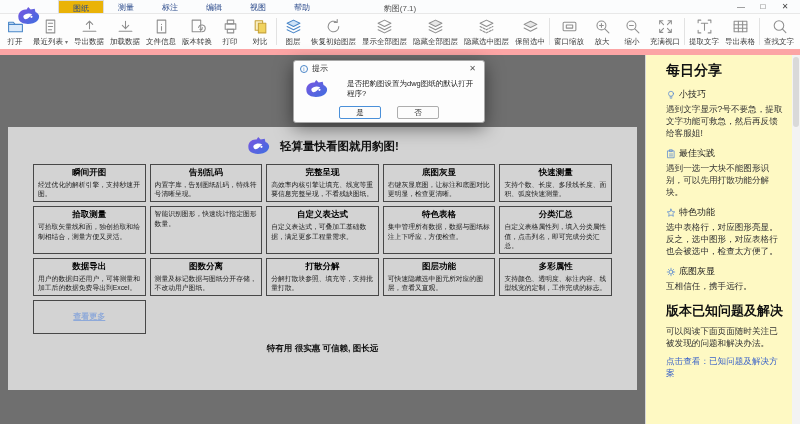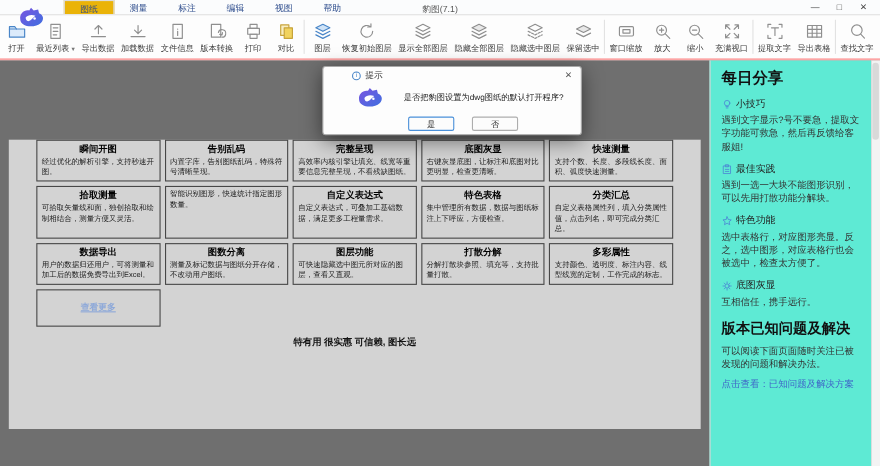--- a/index.html
+++ b/index.html
@@ -14,21 +14,21 @@
   .tab { font-size:8px; color:#2b4a8b; padding:2px 14px 1px 14px; cursor:default; }
   .tab.active { background:#eab308; border:1px solid #dcdcdc; border-bottom:none; color:#2b4a8b; }
   .win-title { position:absolute; left:50%; top:3px; transform:translateX(-50%);
     font-size:8px; color:#555; }
   .win-controls { position:absolute; right:4px; top:0; display:flex; }
   .win-btn { width:22px; height:12px; font-size:8px; color:#444; display:flex;
     align-items:center; justify-content:center; }
 
   
   .toolbar { position:absolute; left:0; top:13px; width:800px; height:42px; background:#fdfdfd;
-    border-top:1px solid #e8e8e8; border-bottom:2px solid #fca5a5; display:flex; align-items:stretch; }
+    border-top:1px solid #e8e8e8; border-bottom:6px solid #fca5a5; display:flex; align-items:stretch; }
   .tgroup { display:flex; align-items:stretch; }
   .tsep { width:1px; background:#e2e2e2; margin:4px 1px; }
   .titem { display:flex; flex-direction:column; align-items:center; justify-content:center;
     padding:1px 3px 2px 3px; min-width:30px; }
   .titem .ico { height:20px; display:flex; align-items:center; justify-content:center; }
   .titem .lbl { font-size:7.5px; color:#3a3a3a; white-space:nowrap; line-height:1; margin-top:1px; }
   .ti { width:17px; height:17px; fill:none; stroke:#8f8f8f; stroke-width:1; stroke-linecap:round; stroke-linejoin:round; }
   .ti.blue { stroke:#4a86c8; }
   .caret { font-size:6px; color:#777; }
 
@@ -39,38 +39,38 @@
   .panel-head .headline { font-size:11.5px; font-weight:bold; color:#111; }
   .grid { display:grid; grid-template-columns:repeat(5,1fr); gap:4px; margin:0 25px; }
   .cell { border:1px solid #474747; padding:2px 4px 3px 4px; min-height:34px; }
   .cell .ctitle { font-size:8.5px; font-weight:bold; color:#000; text-align:center; margin-bottom:1px; }
   .cell .cdesc { font-size:6.8px; color:#1c1c1c; line-height:1.35; }
   .cell.more { display:flex; align-items:center; justify-content:center;font-weight:bold; }
   .more-link { font-size:8px; color:#8ea9d9; }
   .tagline { text-align:center; font-size:8.5px; font-weight:bold; color:#111; margin-top:9px; }
 
   
-  .sidebar { position:absolute; left:645px; top:55px; width:147px; height:369px; background:#5eead4;
-    border-left:1px solid #d6d6d6; padding:7px 9px 0 10px; }
+  .sidebar { position:absolute; left:645px; top:55px; width:147px; height:369px; background:#fef9c3;
+    border-left:1px solid #d6d6d6; padding:7px 9px 0 20px; }
   .sb-title { font-size:14px; font-weight:bold; color:#111; margin-bottom:8px; }
   .sb-sec { margin-bottom:8px; }
   .sb-head { display:flex; align-items:center; gap:3px; margin-bottom:2px; }
   .sb-head .shead { font-size:9px; color:#222; }
   .si { width:10px; height:10px; fill:none; stroke:#4a7fd4; stroke-width:1.1; stroke-linecap:round; stroke-linejoin:round; }
   .sb-text { font-size:8.6px; color:#333; line-height:1.4; }
   .sb-issues-title { font-size:13px; font-weight:bold; color:#111; margin:10px 0 5px 0; }
   .sb-link-line { font-size:8.6px; color:#3f66c8; margin-top:7px; }
   .sb-link { color:#3f66c8; text-decoration:none; }
 
   .scrollstrip { position:absolute; right:0; top:55px; width:8px; height:369px; background:#f3f3f3; }
   .scrollthumb { position:absolute; left:1px; top:2px; width:6px; height:70px; background:#d9d9d9; border-radius:3px; }
 
   
-  .dialog { position:absolute; left:293px; top:60px; width:236px; height:63px; background:#fdfdfd;
-    border:1px solid #a8a8a8; border-radius:3px; box-shadow:0 5px 18px rgba(0,0,0,.5); z-index:20;padding-left:20px; }
+  .dialog { position:absolute; left:293px; top:60px; width:192px; height:63px; background:#fdfdfd;
+    border:1px solid #a8a8a8; border-radius:3px; box-shadow:0 5px 18px rgba(0,0,0,.5); z-index:20; }
   .dlg-titlebar { display:flex; align-items:center; height:15px; padding:0 6px; }
   .dlg-info { width:8px; height:8px; border:1px solid #4a86c8; border-radius:50%; color:#4a86c8;
     font-size:6px; display:flex; align-items:center; justify-content:center; margin-right:4px; }
   .dlg-title { font-size:8px; color:#333; flex:1; }
   .dlg-close { font-size:8px; color:#555; padding:0 2px; }
   .dlg-body { display:flex; align-items:center; gap:6px; padding:2px 10px 0 10px; }
   .dlg-logo { width:26px; height:22px; flex:none; }
   .dlg-msg { font-size:7.5px; color:#222;margin-left:11px; }
   .dlg-btns { display:flex; justify-content:center; gap:16px; margin-top:6px; }
   .dlg-btn { width:42px; height:13px; font-size:7.5px; color:#222; background:#fcfcfc;
@@ -314,20 +314,26 @@
               <path d="M10.8 10.4 L14 13.8"></path>
             </svg>
           </div>
         <div class="lbl">查找文字</div>
       </div>
     </div>
   </div>
 
   <div class="canvas">
     <div class="panel">
+      <div class="panel-head">
+        <svg class="dlg-logo" viewBox="0 0 32 24">
+            <use href="#leopard"></use>
+          </svg>
+        <span class="headline">轻算量快看图就用豹图!</span>
+      </div>
       <div class="grid">
         <div class="cell">
             <div class="ctitle">瞬间开图</div>
             <div class="cdesc">经过优化的解析引擎，支持秒速开图。</div>
           </div>
         <div class="cell">
             <div class="ctitle">告别乱码</div>
             <div class="cdesc">内置字库，告别图纸乱码，特殊符号清晰呈现。</div>
           </div>
         <div class="cell">
@@ -363,26 +369,26 @@
           </div>
         <div class="cell">
             <div class="ctitle">数据导出</div>
             <div class="cdesc">用户的数据归还用户，可将测量和加工后的数据免费导出到Excel。</div>
           </div>
         <div class="cell">
             <div class="ctitle">图数分离</div>
             <div class="cdesc">测量及标记数据与图纸分开存储，不改动用户图纸。</div>
           </div>
         <div class="cell">
+            <div class="ctitle">打散分解</div>
+            <div class="cdesc">分解打散块参照、填充等，支持批量打散。</div>
+          </div>
+        <div class="cell">
             <div class="ctitle">图层功能</div>
             <div class="cdesc">可快速隐藏选中图元所对应的图层，查看又直观。</div>
-          </div>
-        <div class="cell">
-            <div class="ctitle">打散分解</div>
-            <div class="cdesc">分解打散块参照、填充等，支持批量打散。</div>
           </div>
         <div class="cell">
             <div class="ctitle">多彩属性</div>
             <div class="cdesc">支持颜色、透明度、标注内容、线型线宽的定制，工作完成的标志。</div>
           </div>
         <div class="cell more">
             <a class="more-link" href="#">查看更多</a>
           </div>
       </div>
       <div class="tagline">特有用 很实惠 可信赖, 图长远</div>

